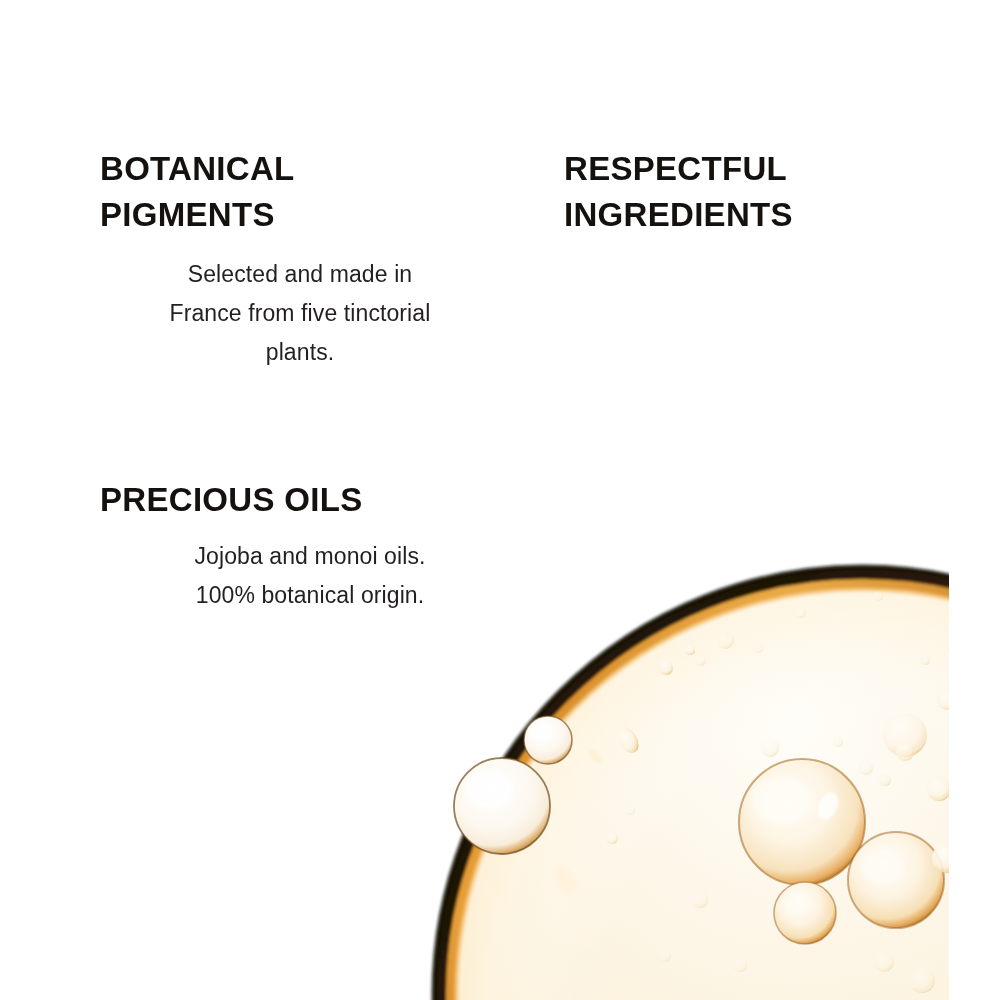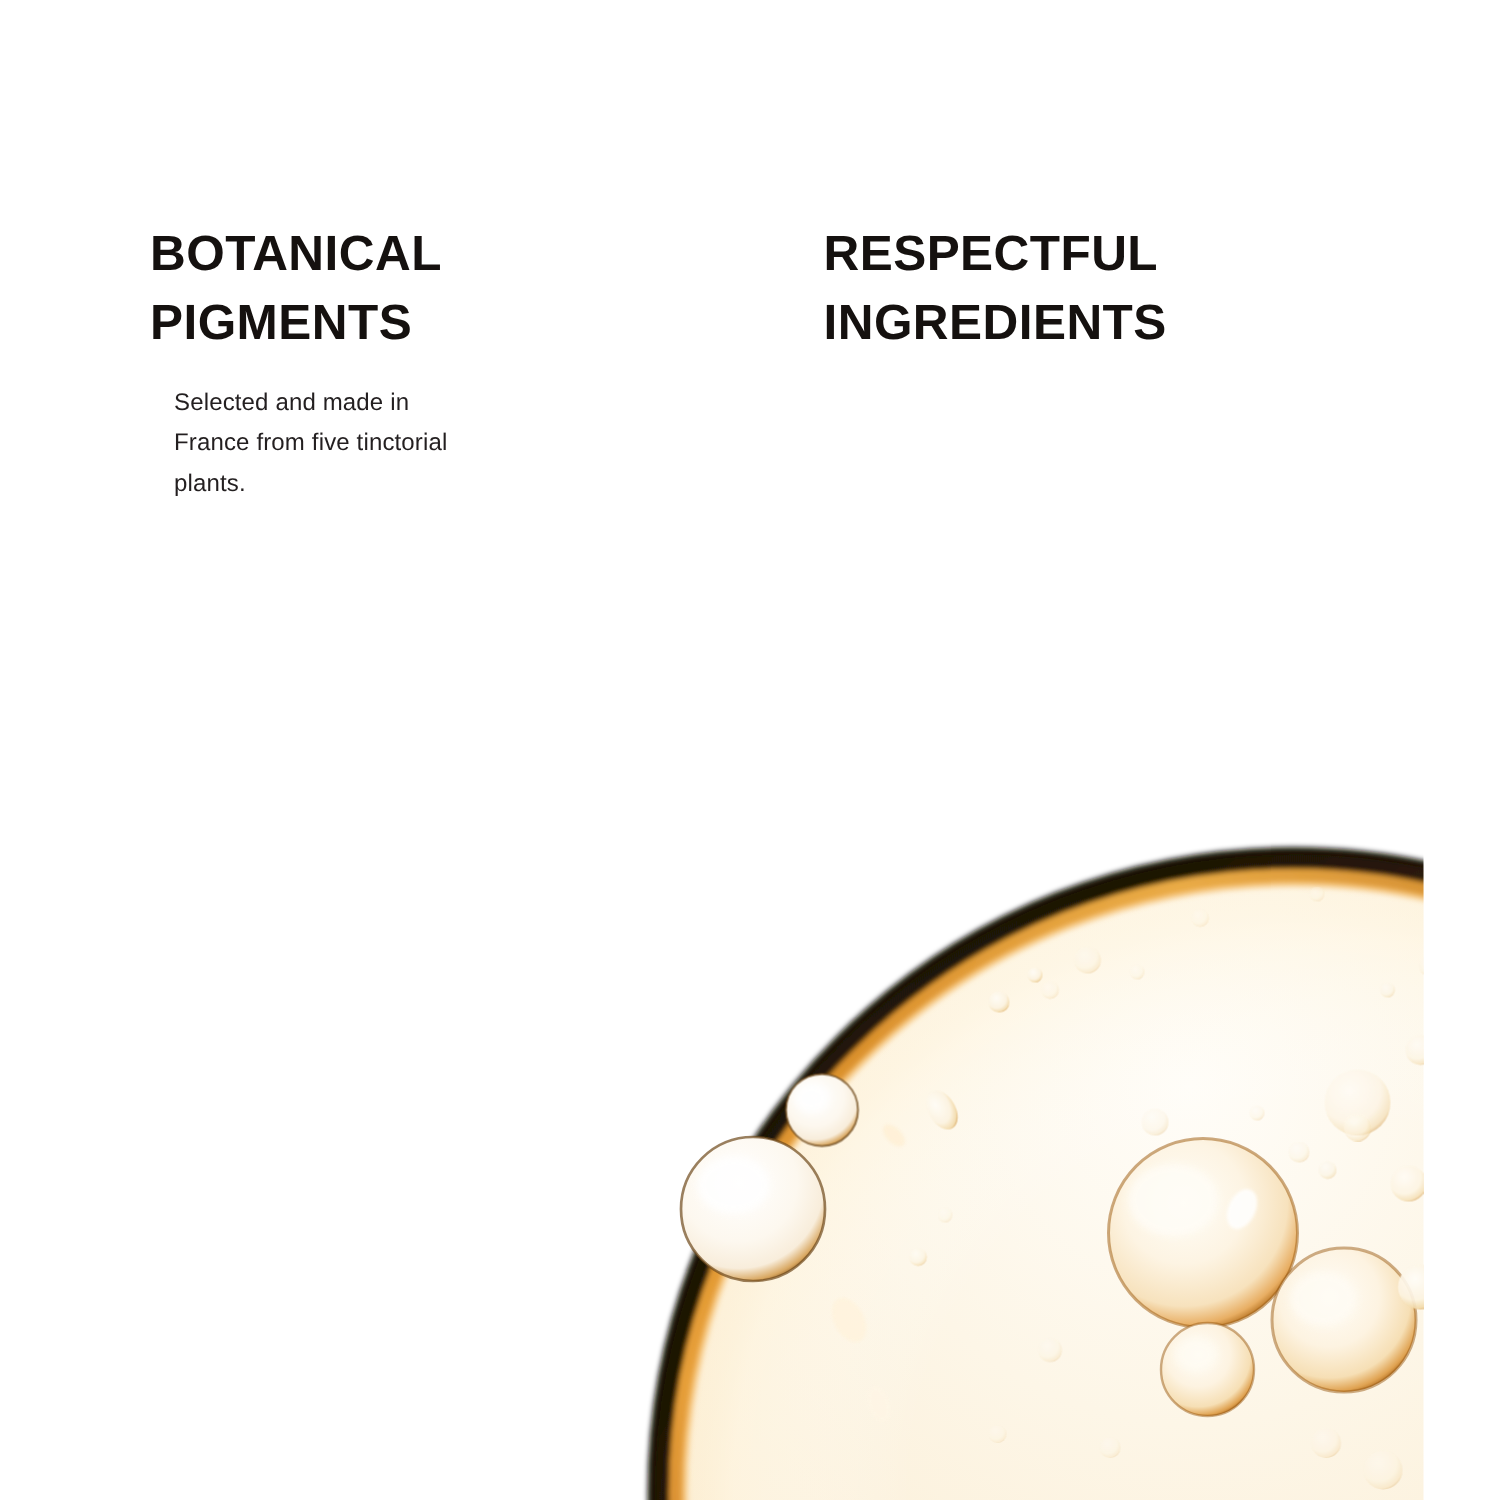--- a/index.html
+++ b/index.html
@@ -42,30 +42,31 @@
     line-height: 1.38;
     letter-spacing: 0.3px;
     color: #15110f;
     margin: 0 0 18px 0;
     text-transform: uppercase;
     white-space: pre-line;
   }
   .feature-body {
     font-family: "Liberation Sans", sans-serif;
     font-weight: normal;
-    font-size: 16px;
+    font-size: 23px;
     line-height: 1.70;
     letter-spacing: 0.1px;
     color: #231f20;
-    margin: 16px;
+    margin: 0;
     white-space: pre-line;
+    text-align: center;
   }
 
   #feat-botanical  { left: 100px; top: 146px;  width: 400px; }
-  #feat-respectful { left: 549px; top: 146px;  width: 400px; }
+  #feat-respectful { left: 564px; top: 146px;  width: 400px; }
   #feat-oils       { left: 100px; top: 477px;  width: 420px; }
 
   #feat-oils .feature-title { margin-bottom: 14px; }
 </style>
 </head>
 <body>
 
 <div class="canvas">
 
   <svg class="oil-photo" viewBox="0 0 1000 1000" aria-hidden="true">
@@ -250,14 +251,19 @@
     <p class="feature-body">Selected and made in
 France from five tinctorial
 plants.</p>
   </div>
 
   <div class="feature" id="feat-respectful">
     <h2 class="feature-title">RESPECTFUL
 INGREDIENTS</h2>
   </div>
 
+  <div class="feature" id="feat-oils">
+    <h2 class="feature-title">PRECIOUS OILS</h2>
+    <p class="feature-body">Jojoba and monoi oils.
+100% botanical origin.</p>
+  </div>
 
 </div>
 
 </body></html>

